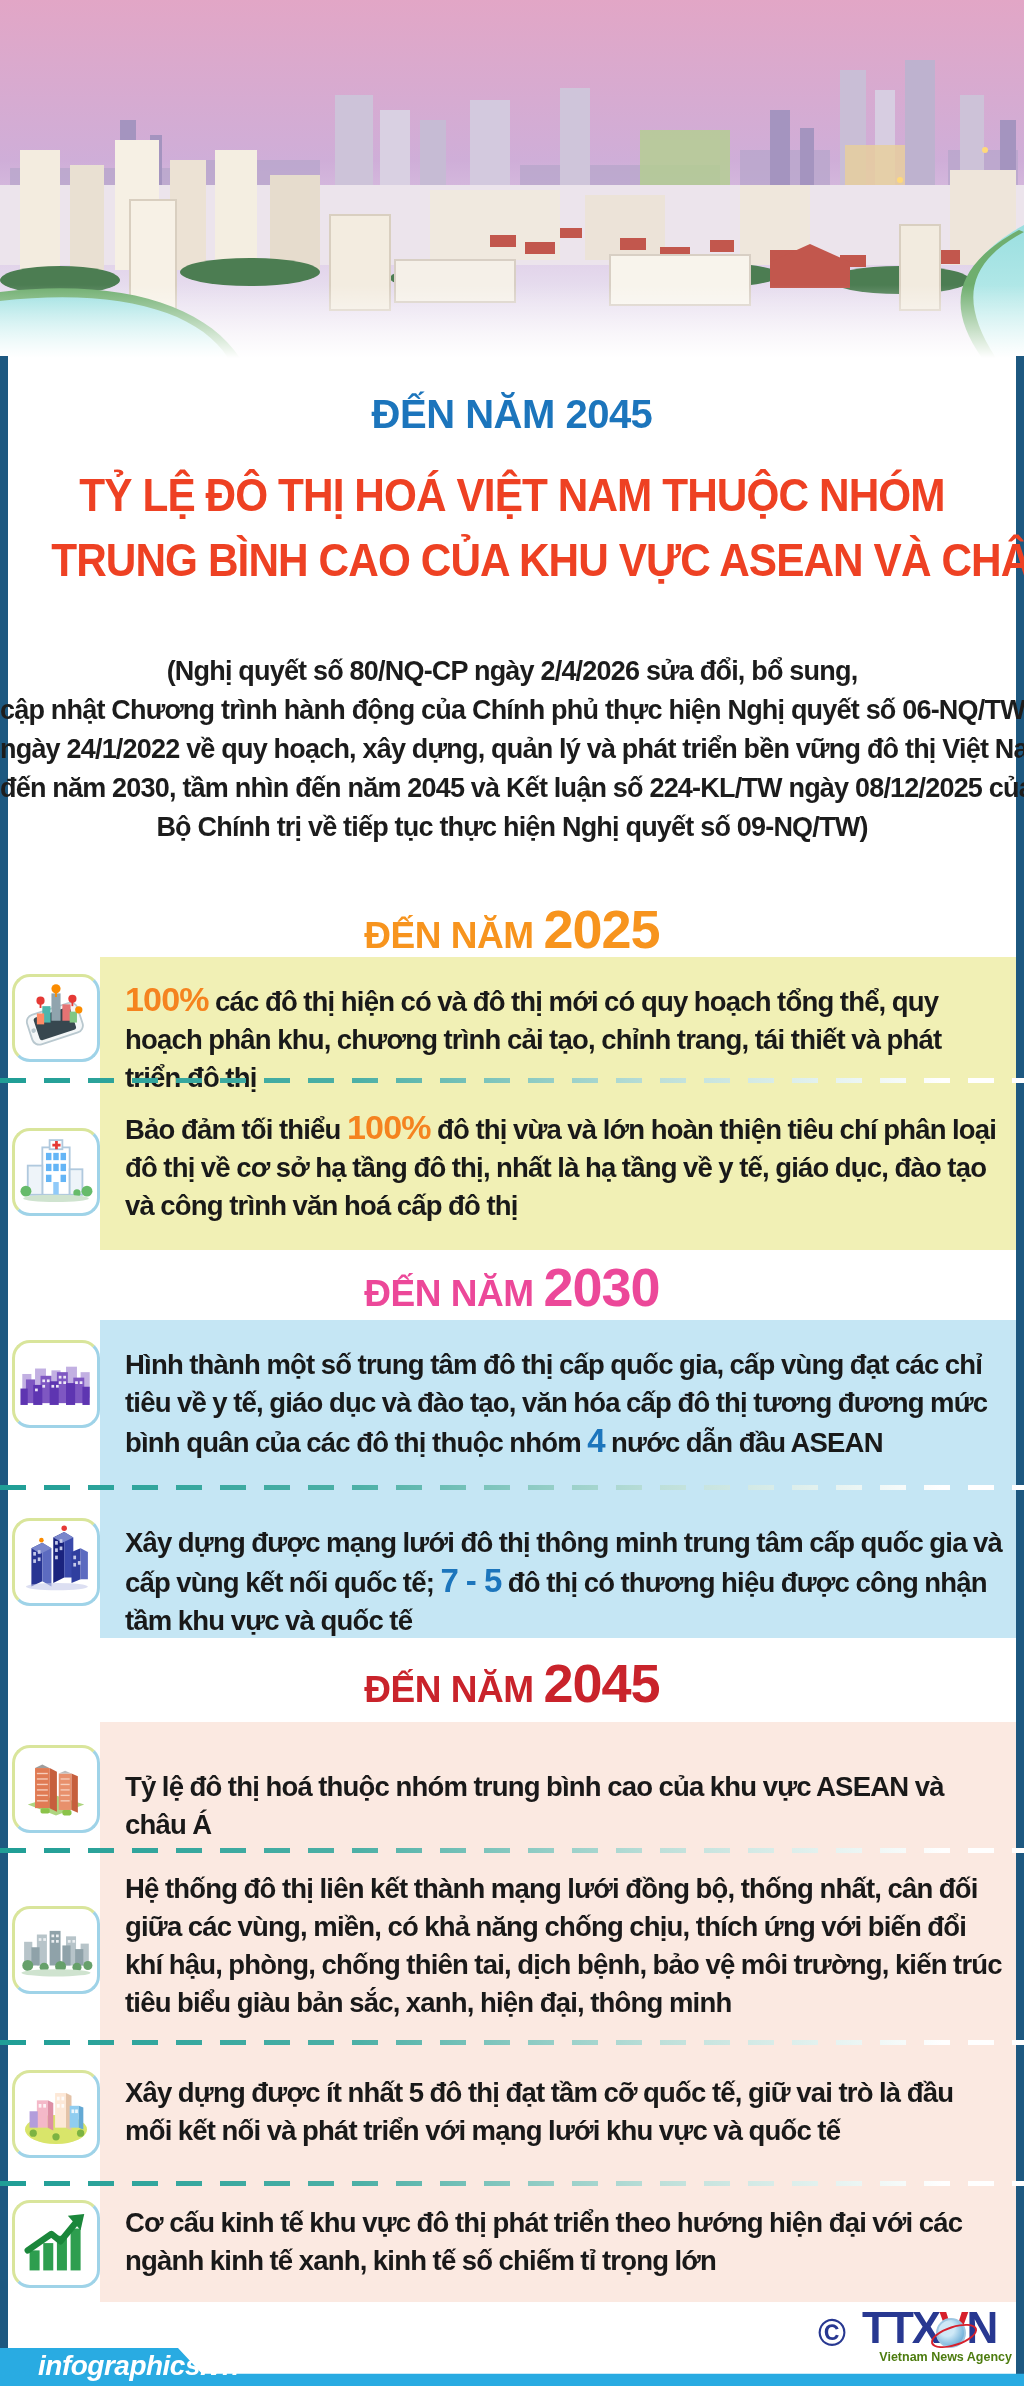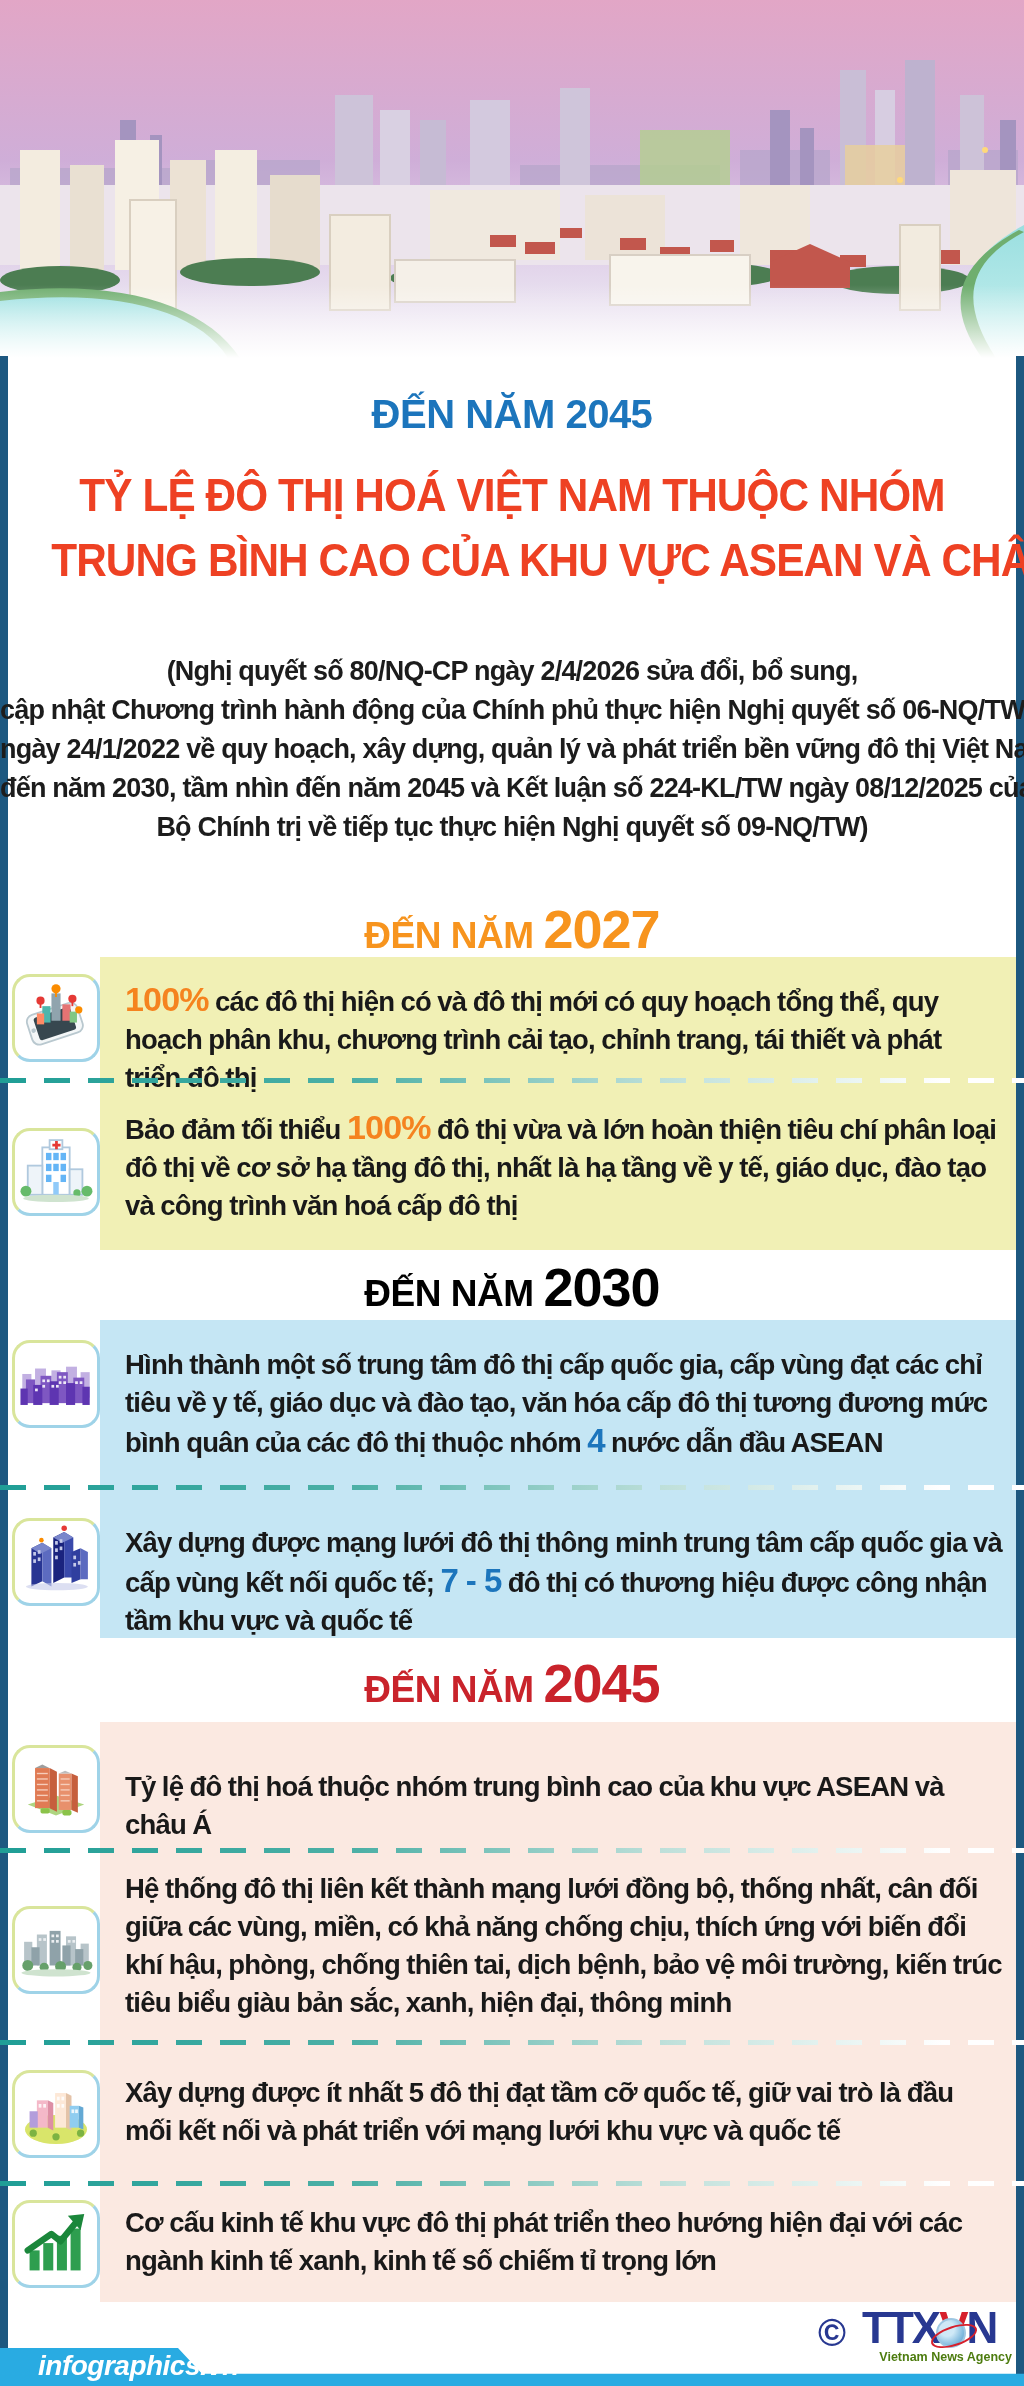--- a/index.html
+++ b/index.html
@@ -20,21 +20,21 @@
   .main-title{position:absolute;top:462px;left:0;width:1024px;text-align:center;
     font-weight:bold;color:#ee4123;font-size:47px;line-height:65px;letter-spacing:-1px;}
   .main-title .tline{display:block;transform:scaleX(0.9);transform-origin:center;white-space:nowrap;}
   .note{position:absolute;top:652px;left:0;width:1024px;text-align:center;
     color:#1c1c1c;font-size:27px;line-height:39px;letter-spacing:-0.8px;font-weight:bold;}
   .note div{white-space:nowrap;}
   .sec-heading{position:absolute;left:0;width:1024px;text-align:center;font-weight:bold;}
   .sec-heading .pfx{font-size:37px;letter-spacing:-0.5px;vertical-align:baseline;}
   .sec-heading .yr{font-size:54px;letter-spacing:-1px;margin-left:10px;vertical-align:baseline;}
   .h2025{top:898px;color:#f7941e;}
-  .h2030{top:1256px;color:#000000;}
+  .h2030{top:1256px;color:#ec4899;}
   .h2045{top:1652px;color:#c9232b;}
   
   .cbox{position:absolute;left:100px;width:916px;}
   .box-2025{top:957px;height:293px;background:#f1f0b5;}
   .box-2030{top:1320px;height:318px;background:#c5e6f4;}
   .box-2045{top:1722px;height:580px;background:#fbe9e1;}
   
   .item-text{position:absolute;left:125px;width:878px;font-weight:bold;
     font-size:27.5px;line-height:38px;letter-spacing:-0.8px;word-spacing:-0.5px;color:#191919;}
   .hl-orange{color:#f5831f;font-size:34px;}
@@ -198,21 +198,21 @@
   </div>
   <div class="note">
     <div>(Nghị quyết số 80/NQ-CP ngày 2/4/2026 sửa đổi, bổ sung,</div>
     <div>cập nhật Chương trình hành động của Chính phủ thực hiện Nghị quyết số 06-NQ/TW</div>
     <div>ngày 24/1/2022 về quy hoạch, xây dựng, quản lý và phát triển bền vững đô thị Việt Nam</div>
     <div>đến năm 2030, tầm nhìn đến năm 2045 và Kết luận số 224-KL/TW ngày 08/12/2025 của</div>
     <div>Bộ Chính trị về tiếp tục thực hiện Nghị quyết số 09-NQ/TW)</div>
   </div>
 
   <div class="sec-heading h2025">
-    <span class="pfx">ĐẾN NĂM</span><span class="yr">2027</span>
+    <span class="pfx">ĐẾN NĂM</span><span class="yr">2025</span>
   </div>
   <div class="cbox box-2025"></div>
 
   <div class="icon-box" style="top:974px;">
     <svg viewBox="0 0 90 90">
       <g transform="rotate(-18 45 55)">
         <rect x="16" y="34" width="58" height="34" rx="8" fill="#f4f7f8" stroke="#b9c8cf" stroke-width="2"></rect>
         <rect x="24" y="38" width="42" height="26" rx="3" fill="#37474f"></rect>
         <circle cx="20.5" cy="51" r="2.5" fill="#b9c8cf"></circle>
       </g>

